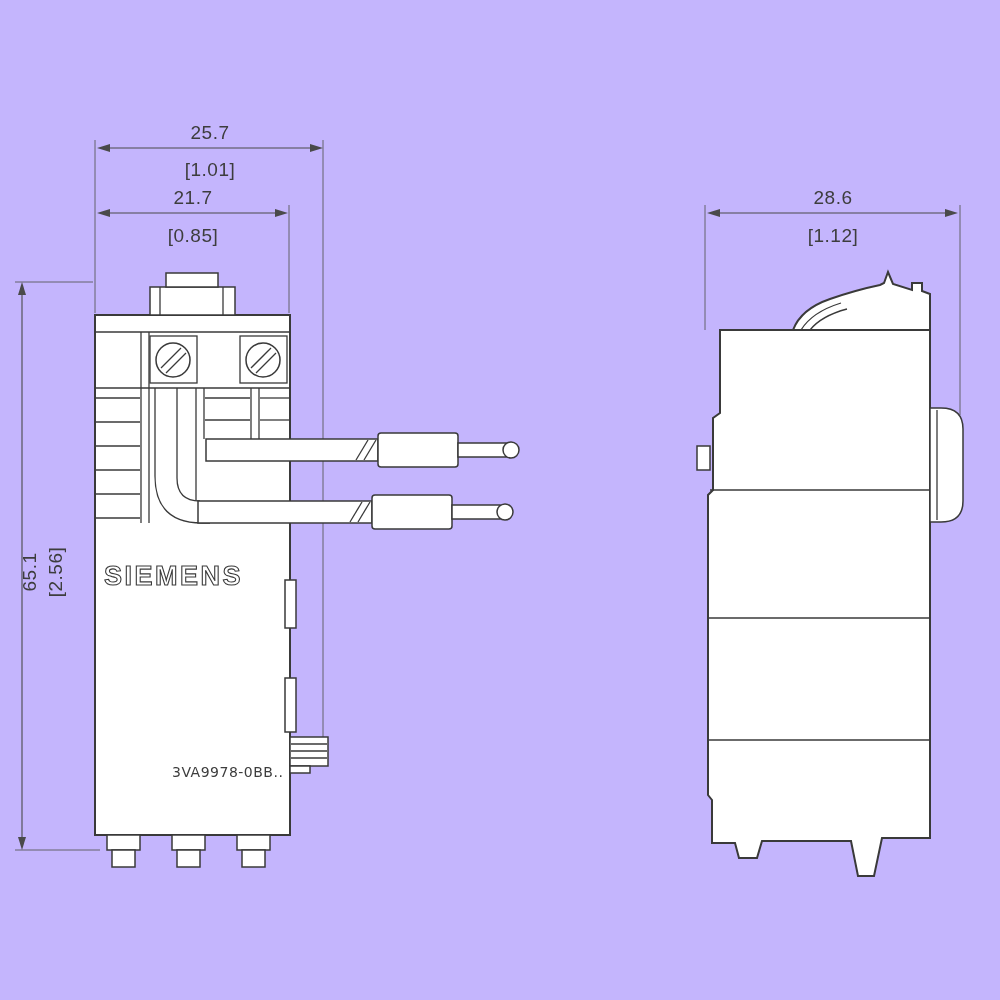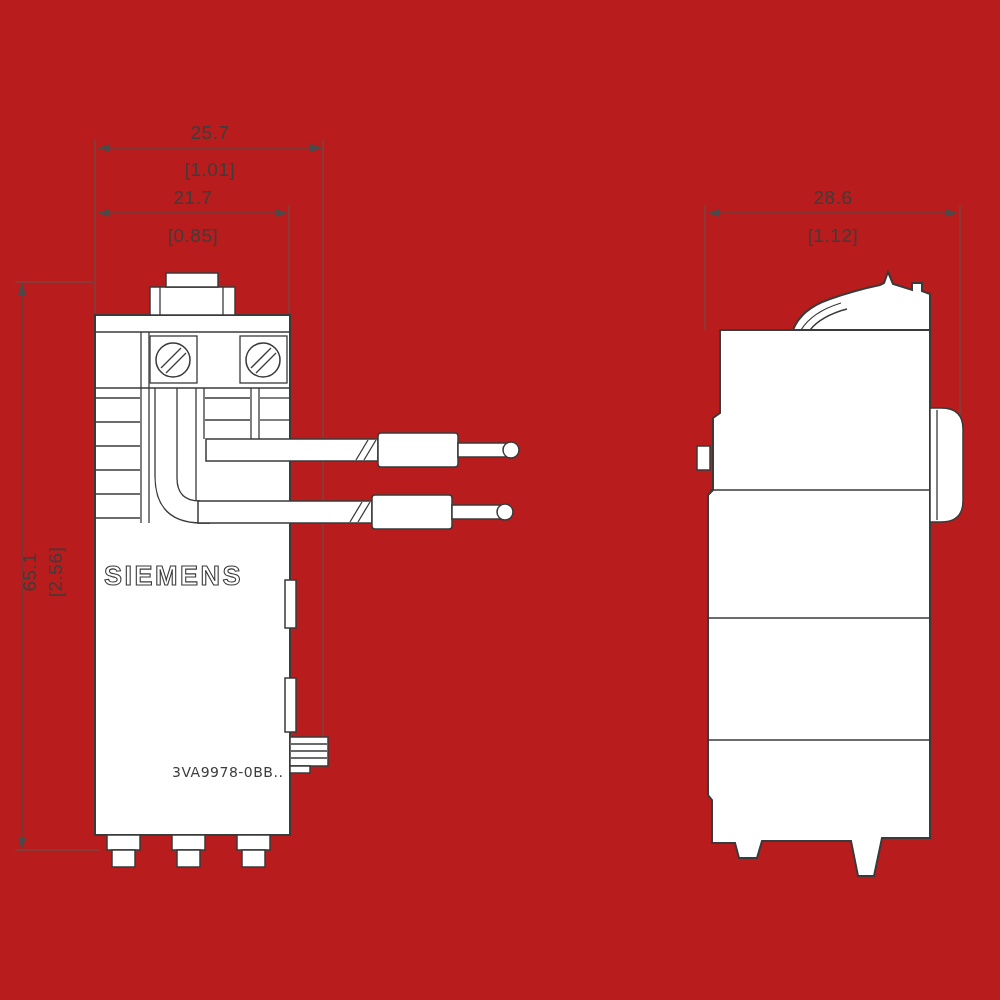--- a/index.html
+++ b/index.html
@@ -1,16 +1,16 @@
 <!DOCTYPE html>
 <html><head>
 <meta charset="utf-8">
 <style>
   html,body{margin:0;padding:0;background:#ffffff;}
-  .stage{width:1000px;height:1000px;position:relative;background:#b91c1c;overflow:hidden;}
+  .stage{width:1000px;height:1000px;position:relative;background:#c4b5fd;overflow:hidden;}
   .mainf {stroke:#3a3a3a;stroke-width:2;fill:#ffffff;}
   .inner {stroke:#3a3a3a;stroke-width:1.3;fill:none;}
   .innerf{stroke:#3a3a3a;stroke-width:1.5;fill:#ffffff;}
   .dim   {stroke:#4a4a4a;stroke-width:1.1;fill:none;}
   .ext   {stroke:#5a5a5a;stroke-width:0.9;fill:none;}
   .arrow {fill:#4a4a4a;stroke:none;}
   .dimtext{font-family:"Liberation Sans",sans-serif;font-size:19px;fill:#3d3d3d;letter-spacing:.5px;}
   .logo  {font-family:"Liberation Sans",sans-serif;font-size:27px;font-weight:bold;letter-spacing:2.5px;
           fill:#ffffff;stroke:#3a3a3a;stroke-width:1.1;}
   .pn    {font-family:"DejaVu Sans",sans-serif;font-size:14px;fill:#3d3d3d;letter-spacing:.5px;}

